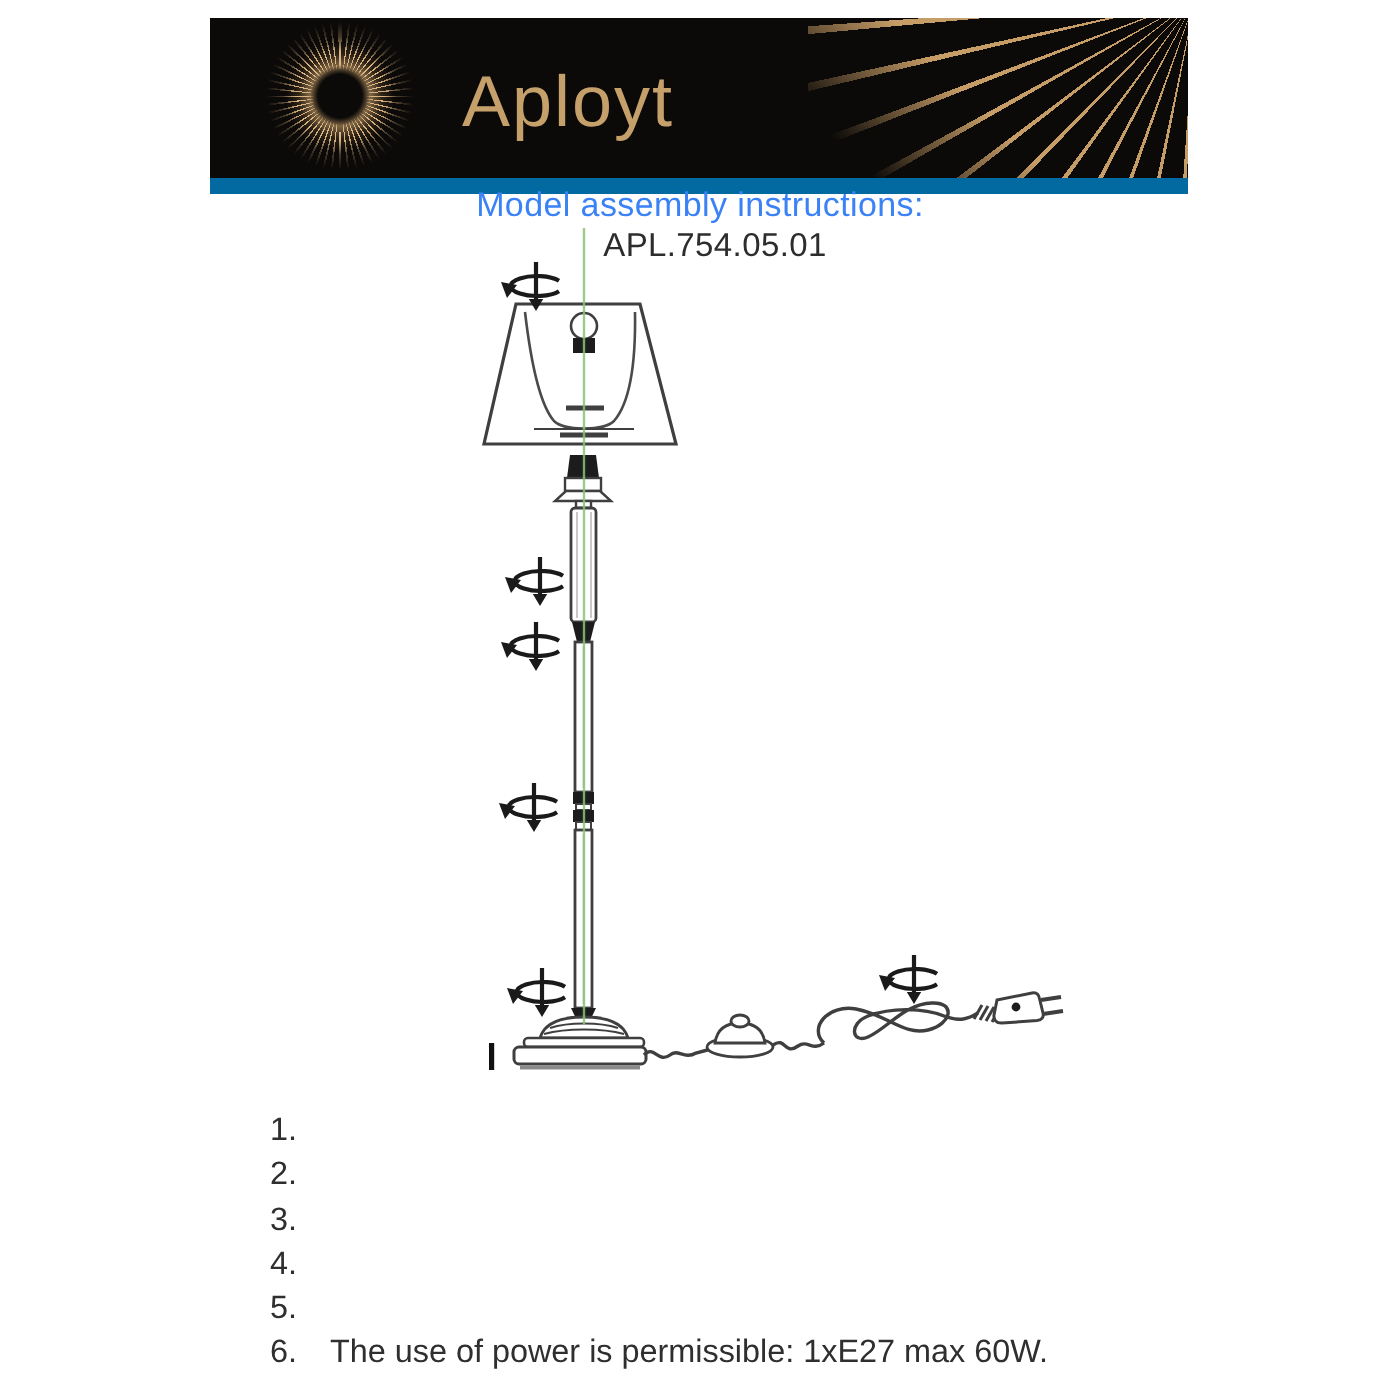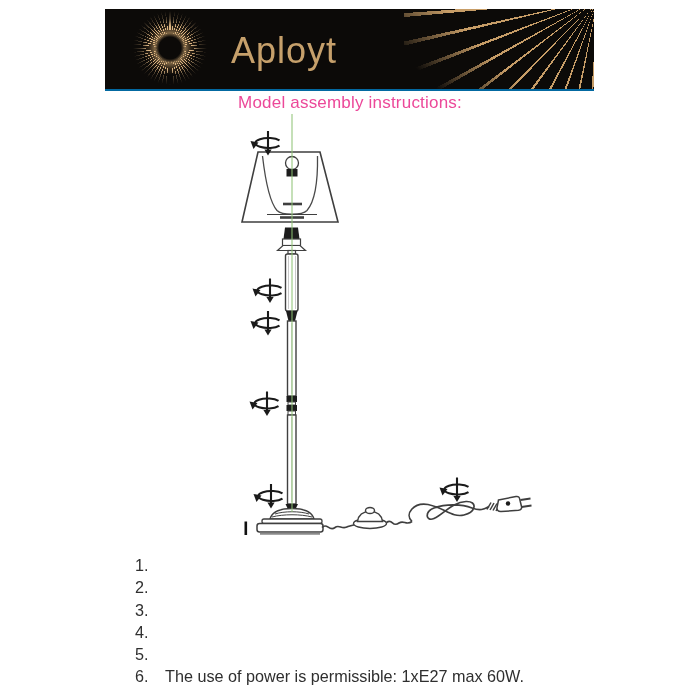--- a/index.html
+++ b/index.html
@@ -5,21 +5,21 @@
   html,body{margin:0;padding:0;}
   body{
     width:700px;height:700px;background:#ffffff;position:relative;overflow:hidden;
     font-family:"Liberation Sans",sans-serif;
   }
   .page{position:absolute;inset:0;}
 
   
   .banner{
     position:absolute;left:105px;top:9px;width:489px;height:80px;
-    background:#0c0a08;border-bottom:2px solid #0369a1;overflow:hidden;
+    background:#0c0a08;border-bottom:8px solid #0369a1;overflow:hidden;
   }
   .burst-wrap{position:absolute;left:27px;top:1px;width:76px;height:76px;}
   .burst-glow{
     position:absolute;inset:0;border-radius:50%;
     background:radial-gradient(circle,rgba(0,0,0,0) 11px,rgba(224,180,120,0.55) 15px,rgba(190,142,86,0.18) 21px,rgba(0,0,0,0) 27px);
   }
   .burst-rays{
     position:absolute;inset:0;border-radius:50%;
     background:repeating-conic-gradient(rgba(228,188,136,0.95) 0deg 1.6deg,rgba(0,0,0,0) 1.6deg 6.4deg);
     -webkit-mask:radial-gradient(circle,transparent 0 13px,#000 16px 22px,rgba(0,0,0,0.3) 29px,transparent 37px);
@@ -32,21 +32,21 @@
   .corner-rays{
     position:absolute;right:0;top:0;width:190px;height:100%;
     background:repeating-conic-gradient(from 150deg at 102% -12%,#c79d67 0deg 1.15deg,rgba(0,0,0,0) 1.15deg 8.2deg);
     -webkit-mask:linear-gradient(225deg,#000 55%,transparent 88%);
             mask:linear-gradient(225deg,#000 55%,transparent 88%);
   }
 
   
   .title{
     position:absolute;top:93px;left:0;width:700px;text-align:center;
-    font-size:17px;color:#ec4899;letter-spacing:.2px;
+    font-size:17px;color:#3b82f6;letter-spacing:.2px;
   }
   .model{
     position:absolute;top:114px;left:0;width:700px;text-align:center;
     font-size:16.5px;color:#2d2d2d;letter-spacing:.2px;padding-left:15px;box-sizing:border-box;
   }
 
   
   .diagram{position:absolute;left:0;top:0;width:700px;height:700px;}
   .diagram .ln{stroke:#3f3f3f;fill:none;}
   .diagram .wh{stroke:#3f3f3f;fill:#ffffff;}
@@ -70,20 +70,21 @@
   <header class="banner">
     <div class="burst-wrap">
       <div class="burst-glow"></div>
       <div class="burst-rays"></div>
     </div>
     <div class="brand">Aployt</div>
     <div class="corner-rays"></div>
   </header>
 
   <div class="title">Model assembly instructions:</div>
+  <div class="model">APL.754.05.01</div>
 
   <svg class="diagram" viewBox="0 0 700 700" xmlns="http://www.w3.org/2000/svg">
     <defs>
       <g id="screwIcon" class="icon-screw">
         <line x1="1" y1="-12" x2="1" y2="7.5"></line>
         <polygon points="-2.6,6.5 4.6,6.5 1,12.5"></polygon>
         <path d="M 12.5,-2.6 A 13,5 0 1 0 12.5,2.6"></path>
         <polygon points="-16.5,-2 -8.5,-0.5 -13.5,6"></polygon>
       </g>
     </defs>

